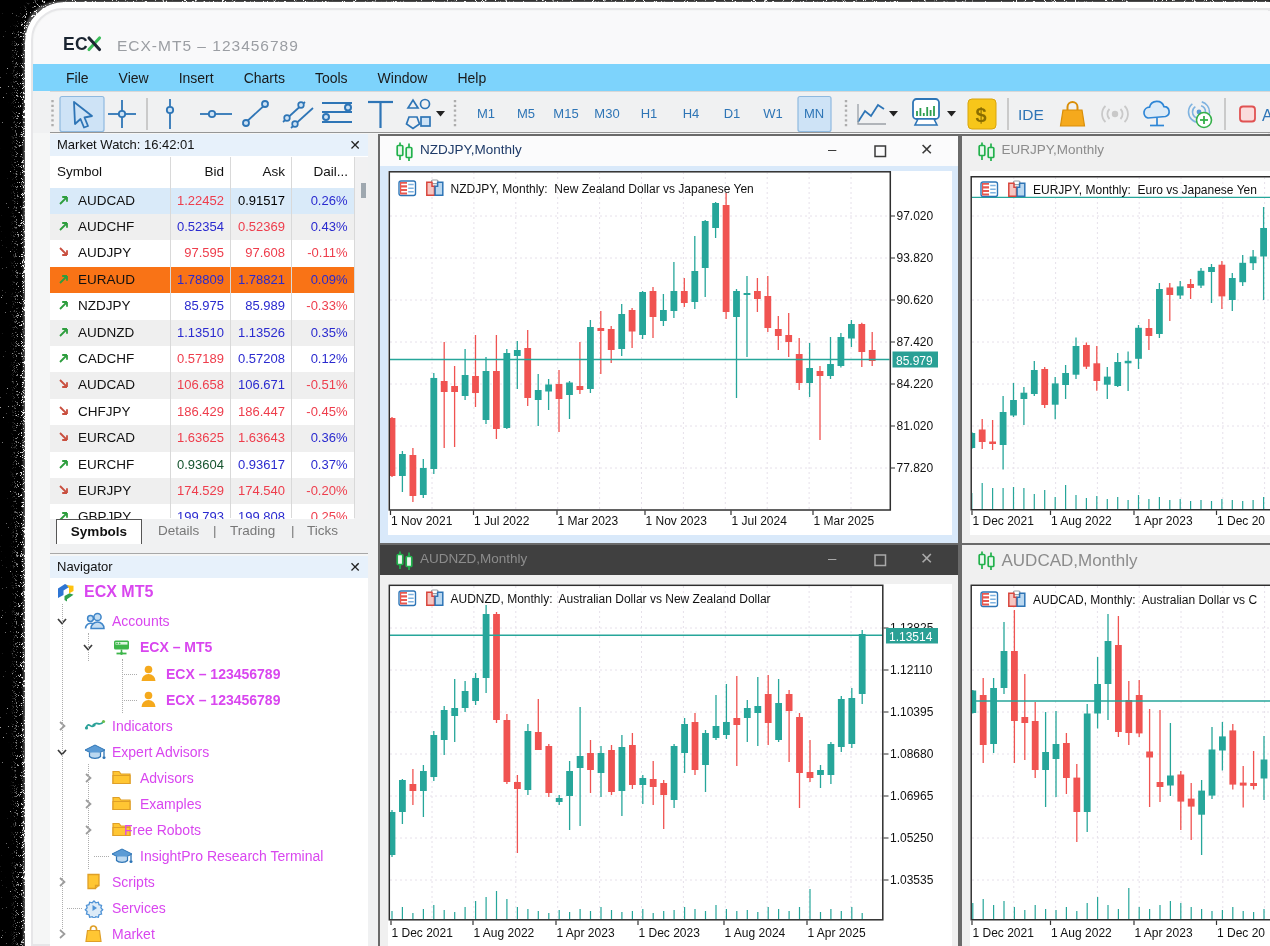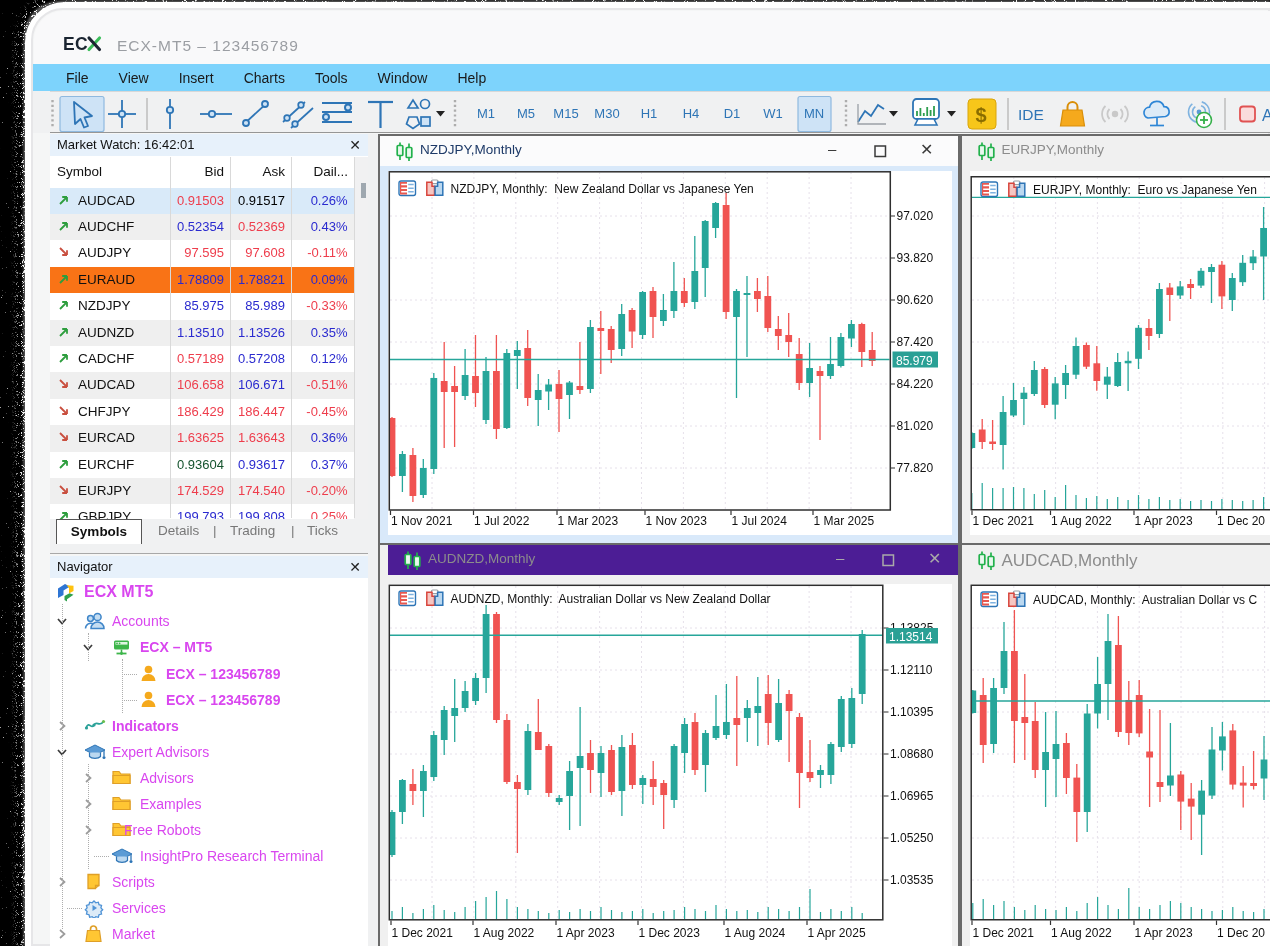--- a/index.html
+++ b/index.html
@@ -183,21 +183,21 @@
 <div class="abs" style="left:169px;top:164px;width:55px;font-size:13.5px;color:#111;text-align:right">Bid</div>
 <div class="abs" style="left:230px;top:164px;width:55px;font-size:13.5px;color:#111;text-align:right">Ask</div>
 <div class="abs" style="left:292px;top:164px;width:56px;font-size:13.5px;color:#111;text-align:right">Dail...</div>
 <div class="abs" style="left:354px;top:157px;width:14px;height:361.6px;background:#F1F1F2"></div>
 <div class="abs" style="left:360.5px;top:183px;width:5.5px;height:14.5px;background:#9FA8B0"></div>
 <div class="mwrow" style="top:187.6px;background:#D9EAF9">
 <svg class="arrow" viewBox="0 0 14 14">
       <path d="M3,11 L10,4 M10,4 L5.2,4 M10,4 L10,8.8" stroke="#2E9E3E" stroke-width="1.8" fill="none"></path>
     </svg>
     <span class="mwsym">AUDCAD</span>
-<span class="num" style="left:70px;width:104px;color:#EE3D4C">0.91503</span>
+<span class="num" style="left:70px;width:104px;color:#EE3D4C">1.22452</span>
 <span class="num" style="left:131px;width:104px;color:#000000">0.91517</span>
 <span class="num" style="left:192.5px;width:105px;color:#2A2ACF">0.26%</span>
 </div>
 <div class="mwrow" style="top:214.0px;background:#EFEFEF">
 <svg class="arrow" viewBox="0 0 14 14">
       <path d="M3,11 L10,4 M10,4 L5.2,4 M10,4 L10,8.8" stroke="#2E9E3E" stroke-width="1.8" fill="none"></path>
     </svg>
     <span class="mwsym">AUDCHF</span>
 <span class="num" style="left:70px;width:104px;color:#2A2ACF">0.52354</span>
 <span class="num" style="left:131px;width:104px;color:#EE3D4C">0.52369</span>
@@ -359,21 +359,21 @@
 <div class="navrow" style="left:166px;top:687px;font-weight:bold">ECX – 123456789</div>
 <svg class="abs" style="left:56px;top:720px" width="12" height="12">
     <path d="M4,2 L8.5,6 L4,10" stroke="#9B9B9B" stroke-width="1.7" fill="none"></path>
   </svg>
 <div class="abs" style="left:84px;top:716px"><svg width="22" height="18" viewBox="0 0 22 18">
       <path d="M2,12 C5,4 7,14 10,9 C13,4 15,12 20,5" fill="none" stroke="#2AA198" stroke-width="1.8"></path>
    <circle cx="2.5" cy="12" r="1.6" fill="#2AA198"></circle>
       <circle cx="10" cy="9" r="1.6" fill="#2AA198"></circle>
       <circle cx="19.5" cy="5.5" r="1.6" fill="#6CBF4E"></circle>
     </svg></div>
-<div class="navrow" style="left:112px;top:713px;font-weight:bold">Indicators</div>
+<div class="navrow" style="left:112px;top:713px;font-weight:normal">Indicators</div>
 <svg class="abs" style="left:56px;top:746px" width="12" height="12">
     <path d="M2,4 L6,8.5 L10,4" stroke="#3C3C3C" stroke-width="1.7" fill="none"></path>
   </svg>
 <div class="abs" style="left:84px;top:742px"><svg width="22" height="20" viewBox="0 0 22 20">
       <path d="M11,3 L21,8 L11,13 L1,8 Z" fill="#5B9BD5" stroke="#2E75B6" stroke-width="1"></path>
    <path d="M5.5,10.5 v4 a6,3 0 0 0 11,0 v-4" fill="#BBD8F0" stroke="#2E75B6" stroke-width="1.2"></path>
    <line x1="20" y1="8.5" x2="20" y2="14" stroke="#2E75B6" stroke-width="1.3"></line>
       <circle cx="20" cy="15.5" r="1.5" fill="#2E75B6"></circle>
     </svg></div>
 <div class="navrow" style="left:112px;top:739px;font-weight:normal">Expert Advisors</div>
@@ -465,21 +465,21 @@
           <rect x="1.2" y="3.5" width="5.6" height="10" rx="1"></rect>
       <line x1="13" y1="1.5" x2="13" y2="19"></line>
           <rect x="10.2" y="5.5" width="5.6" height="10" rx="1"></rect>
         </g>
       </svg>
       <div class="wtitle" style="left:40px;top:6px;color:#8C8C8C;font-size:13.5px">EURJPY,Monthly</div>
     </div>
   </div>
 <div class="abs" style="left:970px;top:171px;width:300px;height:364px;background:#fff"></div>
 <div class="abs" style="left:378px;top:542.5px;width:581.5px;height:405.5px;border:2px solid #6A6A6A;background:#F0F0F0;overflow:hidden">
-    <div class="abs" style="left:8px;top:0;right:0;height:30px;background:#4c1d95">
+    <div class="abs" style="left:0;top:0;right:0;height:30px;background:#404040">
       <svg class="abs" style="left:16px;top:6px" width="18" height="19" viewBox="0 0 18 19">
       <g stroke="#22B14C" stroke-width="1.7" fill="#E9F8EE">
       <line x1="4" y1="0.5" x2="4" y2="18"></line>
           <rect x="1.2" y="3.5" width="5.6" height="10" rx="1"></rect>
       <line x1="13" y1="1.5" x2="13" y2="19"></line>
           <rect x="10.2" y="5.5" width="5.6" height="10" rx="1"></rect>
         </g>
       </svg>
       <div class="wtitle" style="left:40px;top:6px;color:#8C8C8C;font-size:13.5px">AUDNZD,Monthly</div>
       <div class="abs" style="left:448px;top:4px;width:130px;height:22px;color:#A9A9A9;font-size:15px">

